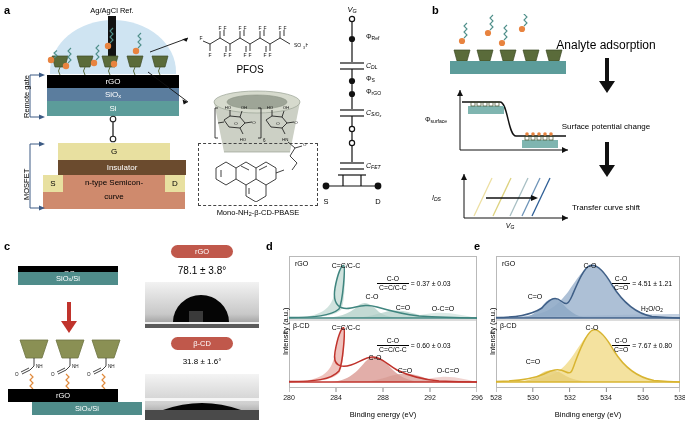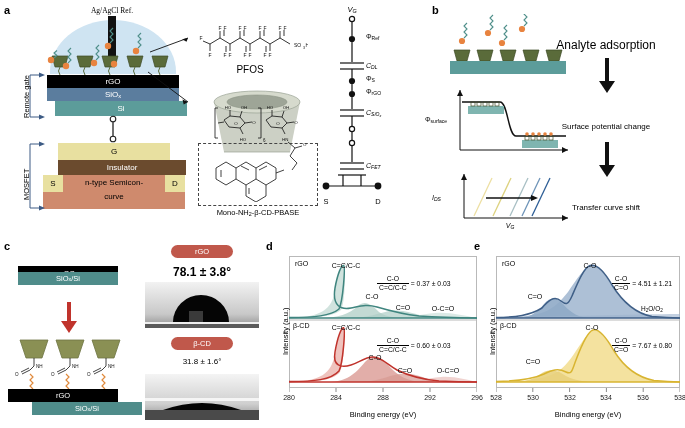--- a/index.html
+++ b/index.html
@@ -46,21 +46,21 @@
   .frac { display:inline-block; text-align:center; vertical-align:middle; line-height:1.15; }
   .frac .num { display:block; border-bottom:1px solid #000; padding:0 2px; }
   .frac .den { display:block; padding:0 2px; }
   .ratio-wrap { position:absolute; font-size:6.8px; display:flex; align-items:center; gap:2px; white-space:nowrap; }
 </style>
 </head>
 <body>
 
 <div class="panel-letter" style="left:4px; top:4px;">a</div>
 
-<div class="txtc" style="left:112px; top:6px; font-size:7.5px;font-family:Liberation Serif, serif;">Ag/AgCl Ref.</div>
+<div class="txtc" style="left:112px; top:6px; font-size:7.5px;">Ag/AgCl Ref.</div>
 
 <svg class="abs" style="left:38px; top:16px;" width="150" height="72">
   <path d="M 12 56 A 63 52 0 0 1 138 56 L 138 58 L 12 58 Z" fill="#cfe4f2"></path>
   <rect x="70" y="0" width="8" height="40" fill="#111"></rect>
 </svg>
 
 <svg class="abs" style="left:38px; top:52px;" width="150" height="26">
   <g fill="#5a6b3a" stroke="#3d4a26" stroke-width="0.7">
     <path d="M14 4 L30 4 L27 15 L17 15 Z"></path>
     <path d="M39 4 L55 4 L52 15 L42 15 Z"></path>
@@ -92,21 +92,21 @@
     <circle cx="98" cy="31" r="3.2"></circle>
     <circle cx="13" cy="40" r="3.2"></circle>
     <circle cx="76" cy="44" r="3.2"></circle>
   </g>
 </svg>
 
 <div class="layer dark" style="left:47px; top:75px; width:132px; height:13px; background:#000000;">rGO</div>
 <div class="layer dark" style="left:47px; top:88px; width:132px; height:13px; background:#5b7d9e;">
     <span>SiO<sub>x</sub></span>
   </div>
-<div class="layer dark" style="left:47px; top:101px; width:132px; height:15px; background:#5c9c9a;margin-left:8px;">Si</div>
+<div class="layer dark" style="left:47px; top:101px; width:132px; height:15px; background:#5c9c9a;">Si</div>
 
 <svg class="abs" style="left:105px; top:115px;" width="16" height="28">
   <circle cx="8" cy="4" r="2.8" fill="#fff" stroke="#222" stroke-width="1.1"></circle>
   <line x1="8" y1="7" x2="8" y2="22" stroke="#222" stroke-width="1.3"></line>
   <circle cx="8" cy="24" r="2.8" fill="#fff" stroke="#222" stroke-width="1.1"></circle>
 </svg>
 
 <div class="layer" style="left:58px; top:143px; width:112px; height:17px; background:#e8e0a0;">G</div>
 <div class="layer dark" style="left:58px; top:160px; width:128px; height:15px; background:#6b4b2e;">Insulator</div>
 <div class="abs" style="left:43px; top:175px; width:142px; height:34px; background:#cf8a6d;"></div>
@@ -395,21 +395,21 @@
   <g stroke="#e08a3c" stroke-width="1.2" fill="none">
     <path d="M20 36 l3 3 l-3 3 l3 3 l-3 3 l3 3"></path>
     <path d="M56 36 l3 3 l-3 3 l3 3 l-3 3 l3 3"></path>
     <path d="M92 36 l3 3 l-3 3 l3 3 l-3 3 l3 3"></path>
   </g>
 </svg>
 <div class="abs" style="left:8px; top:389px; width:110px; height:13px; background:#000; color:#fff; display:flex; align-items:center; justify-content:center; font-size:7.5px;">rGO</div>
 <div class="abs" style="left:8px; top:402px; width:110px; height:13px; background:#4f8c8a; color:#fff; display:flex; align-items:center; justify-content:center; font-size:7.5px;margin-left:24px;">SiO<sub>x</sub>/Si</div>
 
 <div class="pill" style="left:202px; top:245px; width:62px;">rGO</div>
-<div class="txtc" style="left:202px; top:265px; font-size:12px;font-weight:bold;">78.1 ± 3.8°</div>
+<div class="txtc" style="left:202px; top:265px; font-size:10px;">78.1 ± 3.8°</div>
 <svg class="abs" style="left:145px; top:282px;" width="114" height="46">
   <defs>
     <linearGradient id="bgGrad1" x1="0" y1="0" x2="0" y2="1">
       <stop offset="0%" stop-color="#f2f2f2"></stop>
         <stop offset="70%" stop-color="#c8c8c8"></stop>
       <stop offset="100%" stop-color="#8c8c8c"></stop>
     </linearGradient>
   </defs>
   <rect x="0" y="0" width="114" height="46" fill="url(#bgGrad1)"></rect>
   <path d="M28 40 A 28 27 0 0 1 84 40 Z" fill="#050505"></path>

